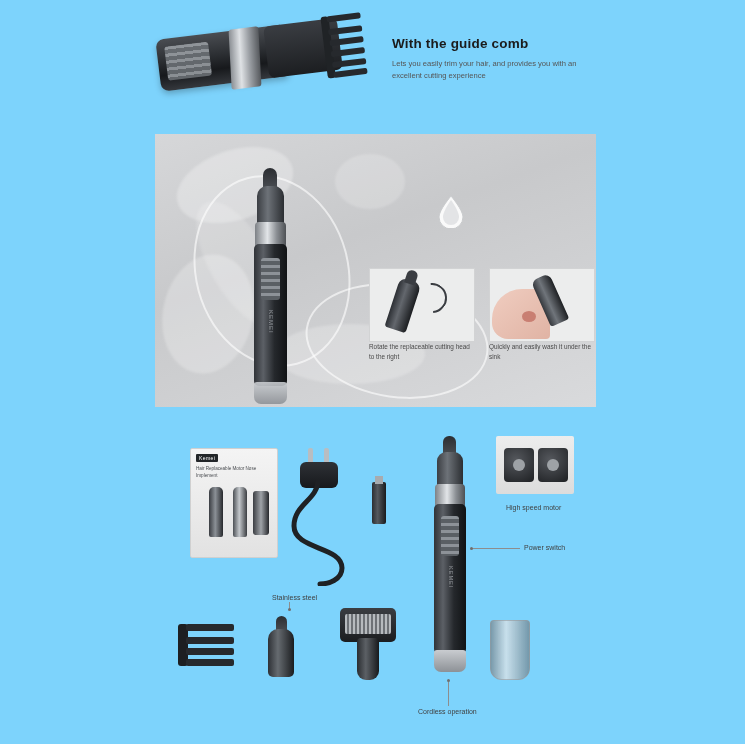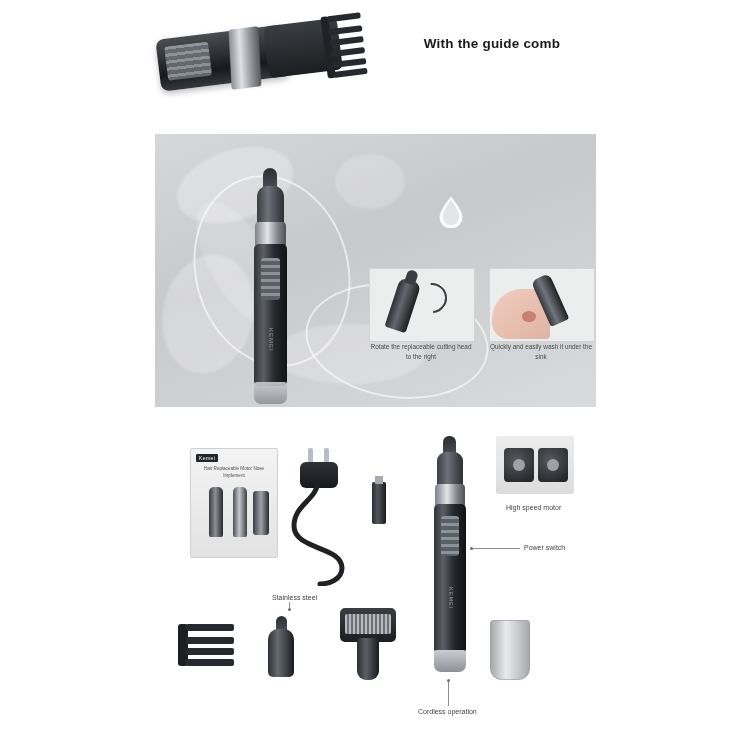--- a/index.html
+++ b/index.html
@@ -11,22 +11,21 @@
     height: 744px;
     background: #e8e8e8;
     font-family: "Liberation Sans", sans-serif;
     overflow: hidden;
     position: relative;
   }
 
   .page {
     position: absolute;
     inset: 0;
-    background: #ffffff;
-    text-align: center;
+    background: #7dd3fc;
   }
 
   
   .sec1 {
     position: absolute;
     left: 0;
     top: 0;
     width: 745px;
     height: 125px;
   }
@@ -710,20 +709,21 @@
           <i></i>
           <i></i>
           <i></i>
           <i></i>
           <i></i>
       </div>
     </div>
 
     <div class="sec1-text">
       <h2 class="sec1-title">With the guide comb</h2>
+      <p class="sec1-desc">Lets you easily trim your hair, and provides you with an excellent cutting experience</p>
     </div>
   </div>
 
   <div class="sec2">
     <div class="splash s1"></div>
     <div class="splash s2"></div>
     <div class="splash s3"></div>
     <div class="splash s4"></div>
     <div class="splash s5"></div>
     <div class="droplet-ring r1"></div>

